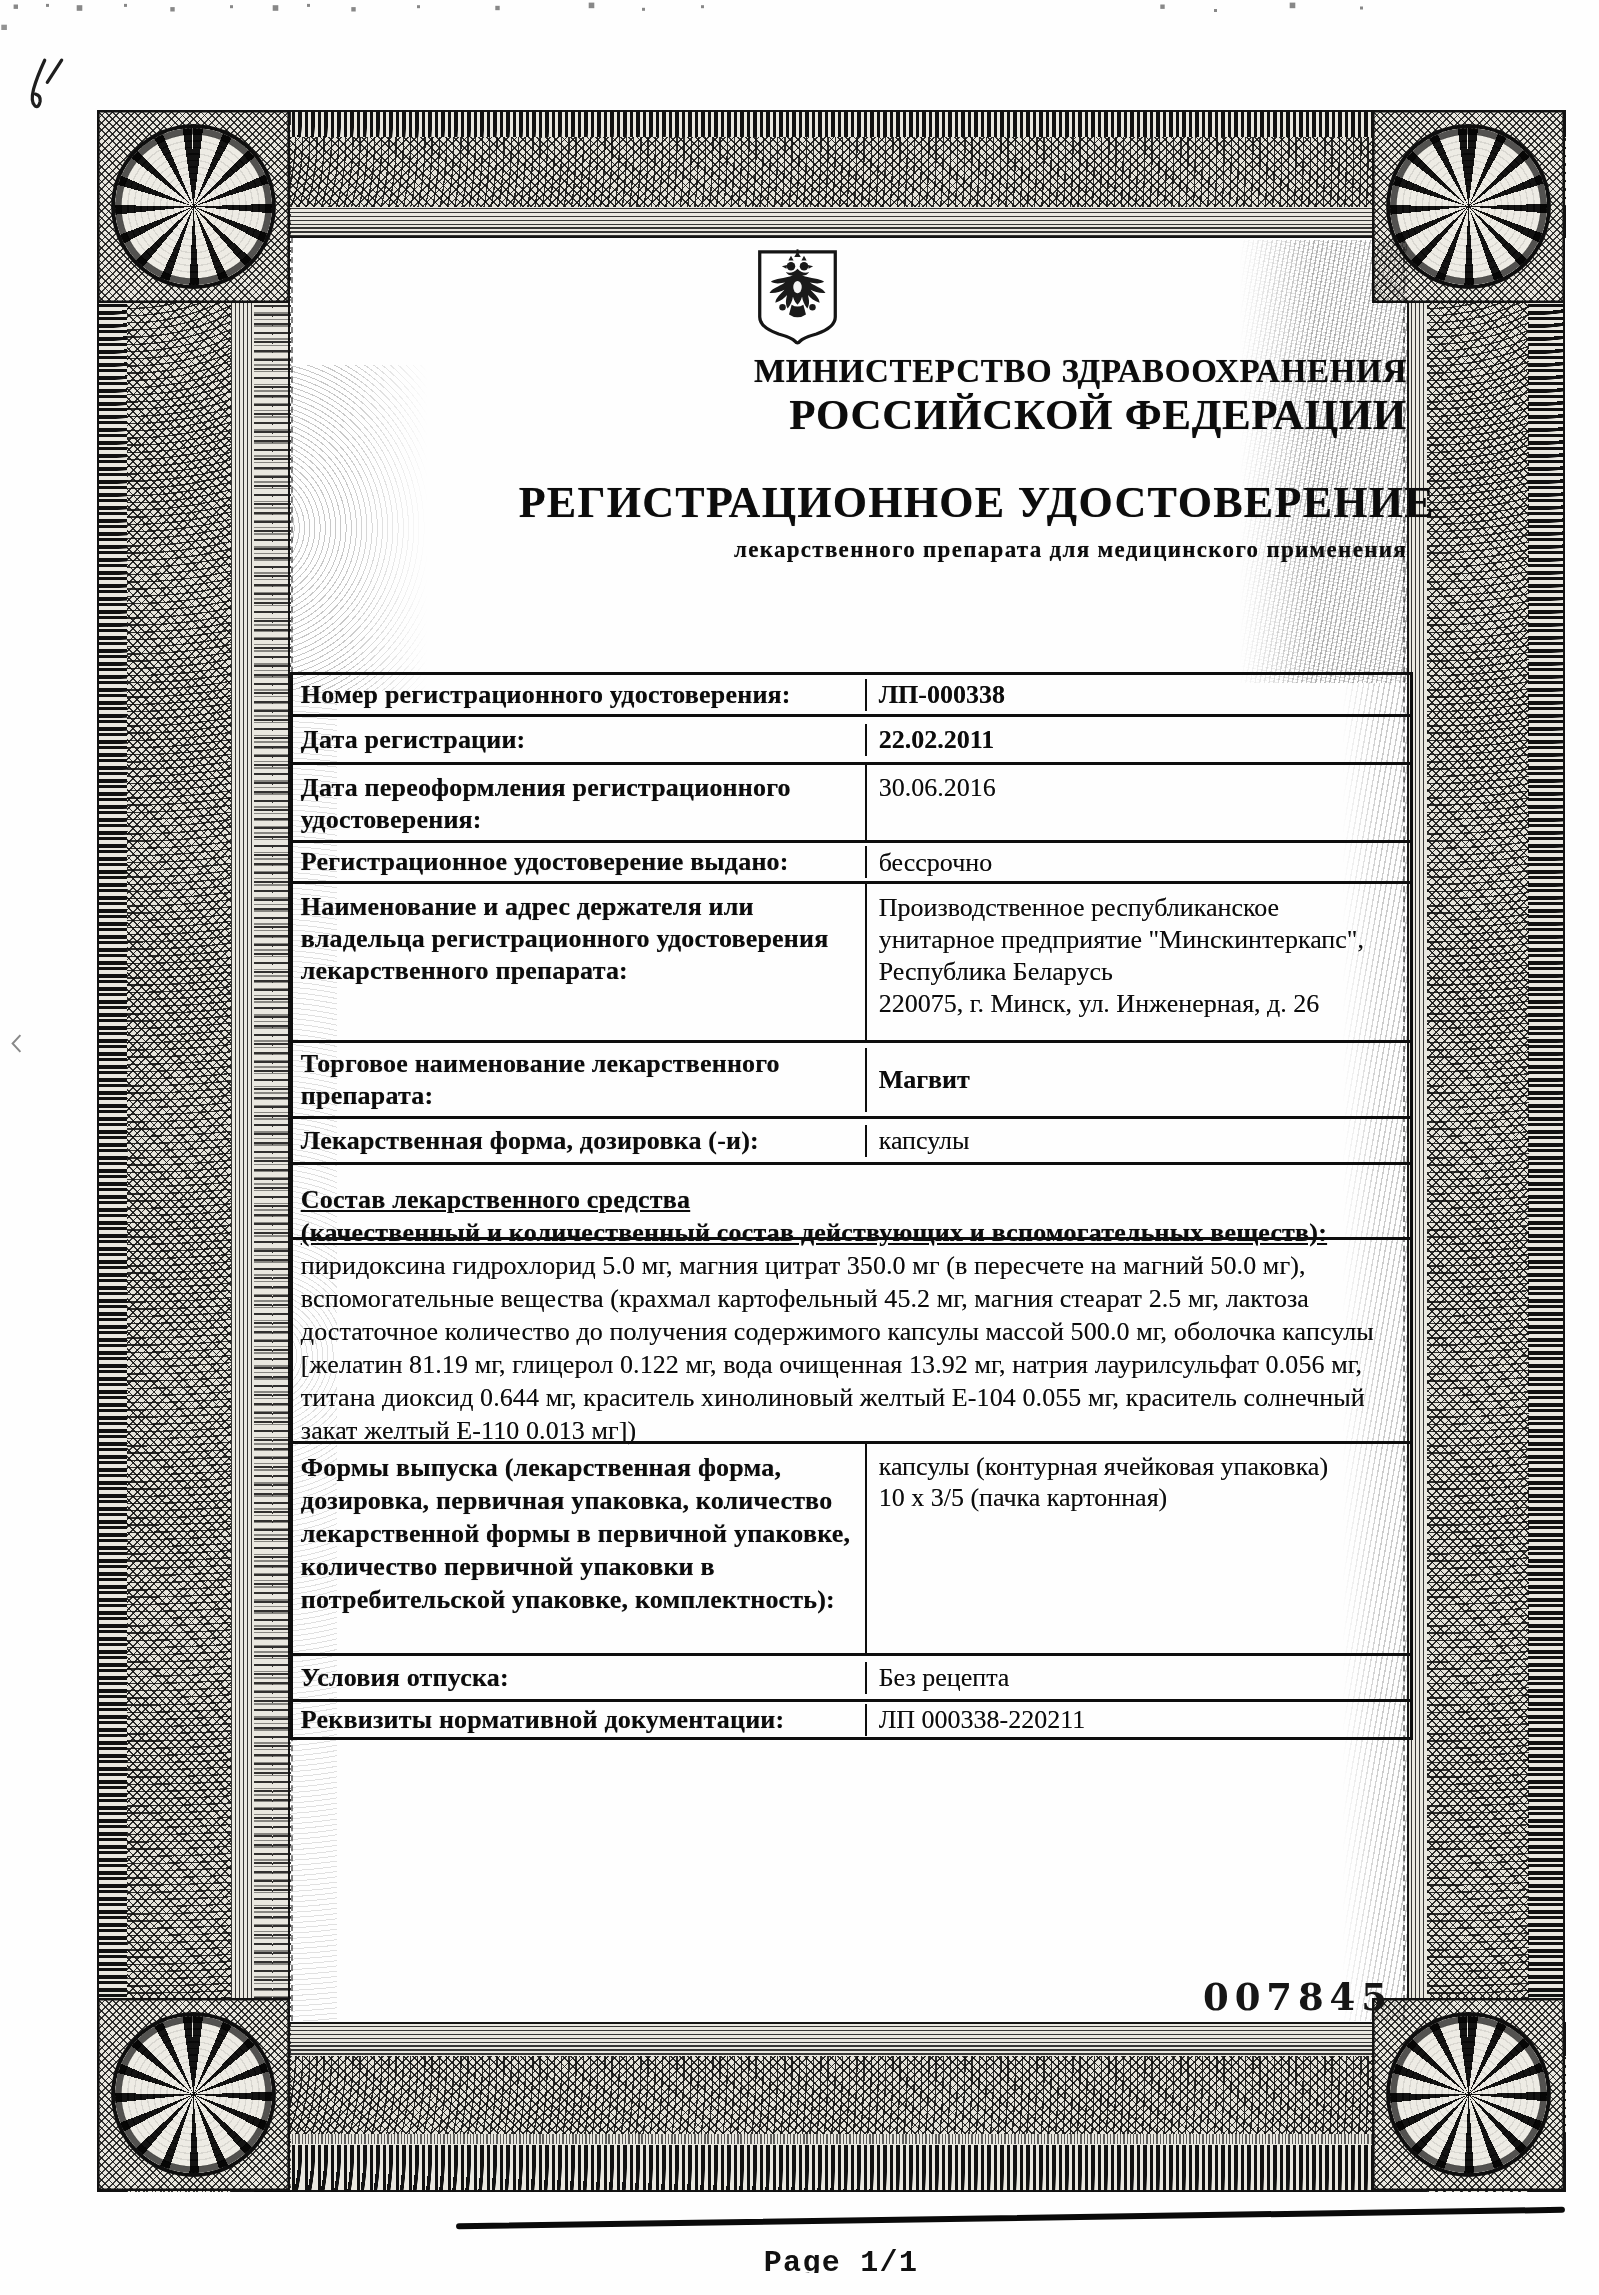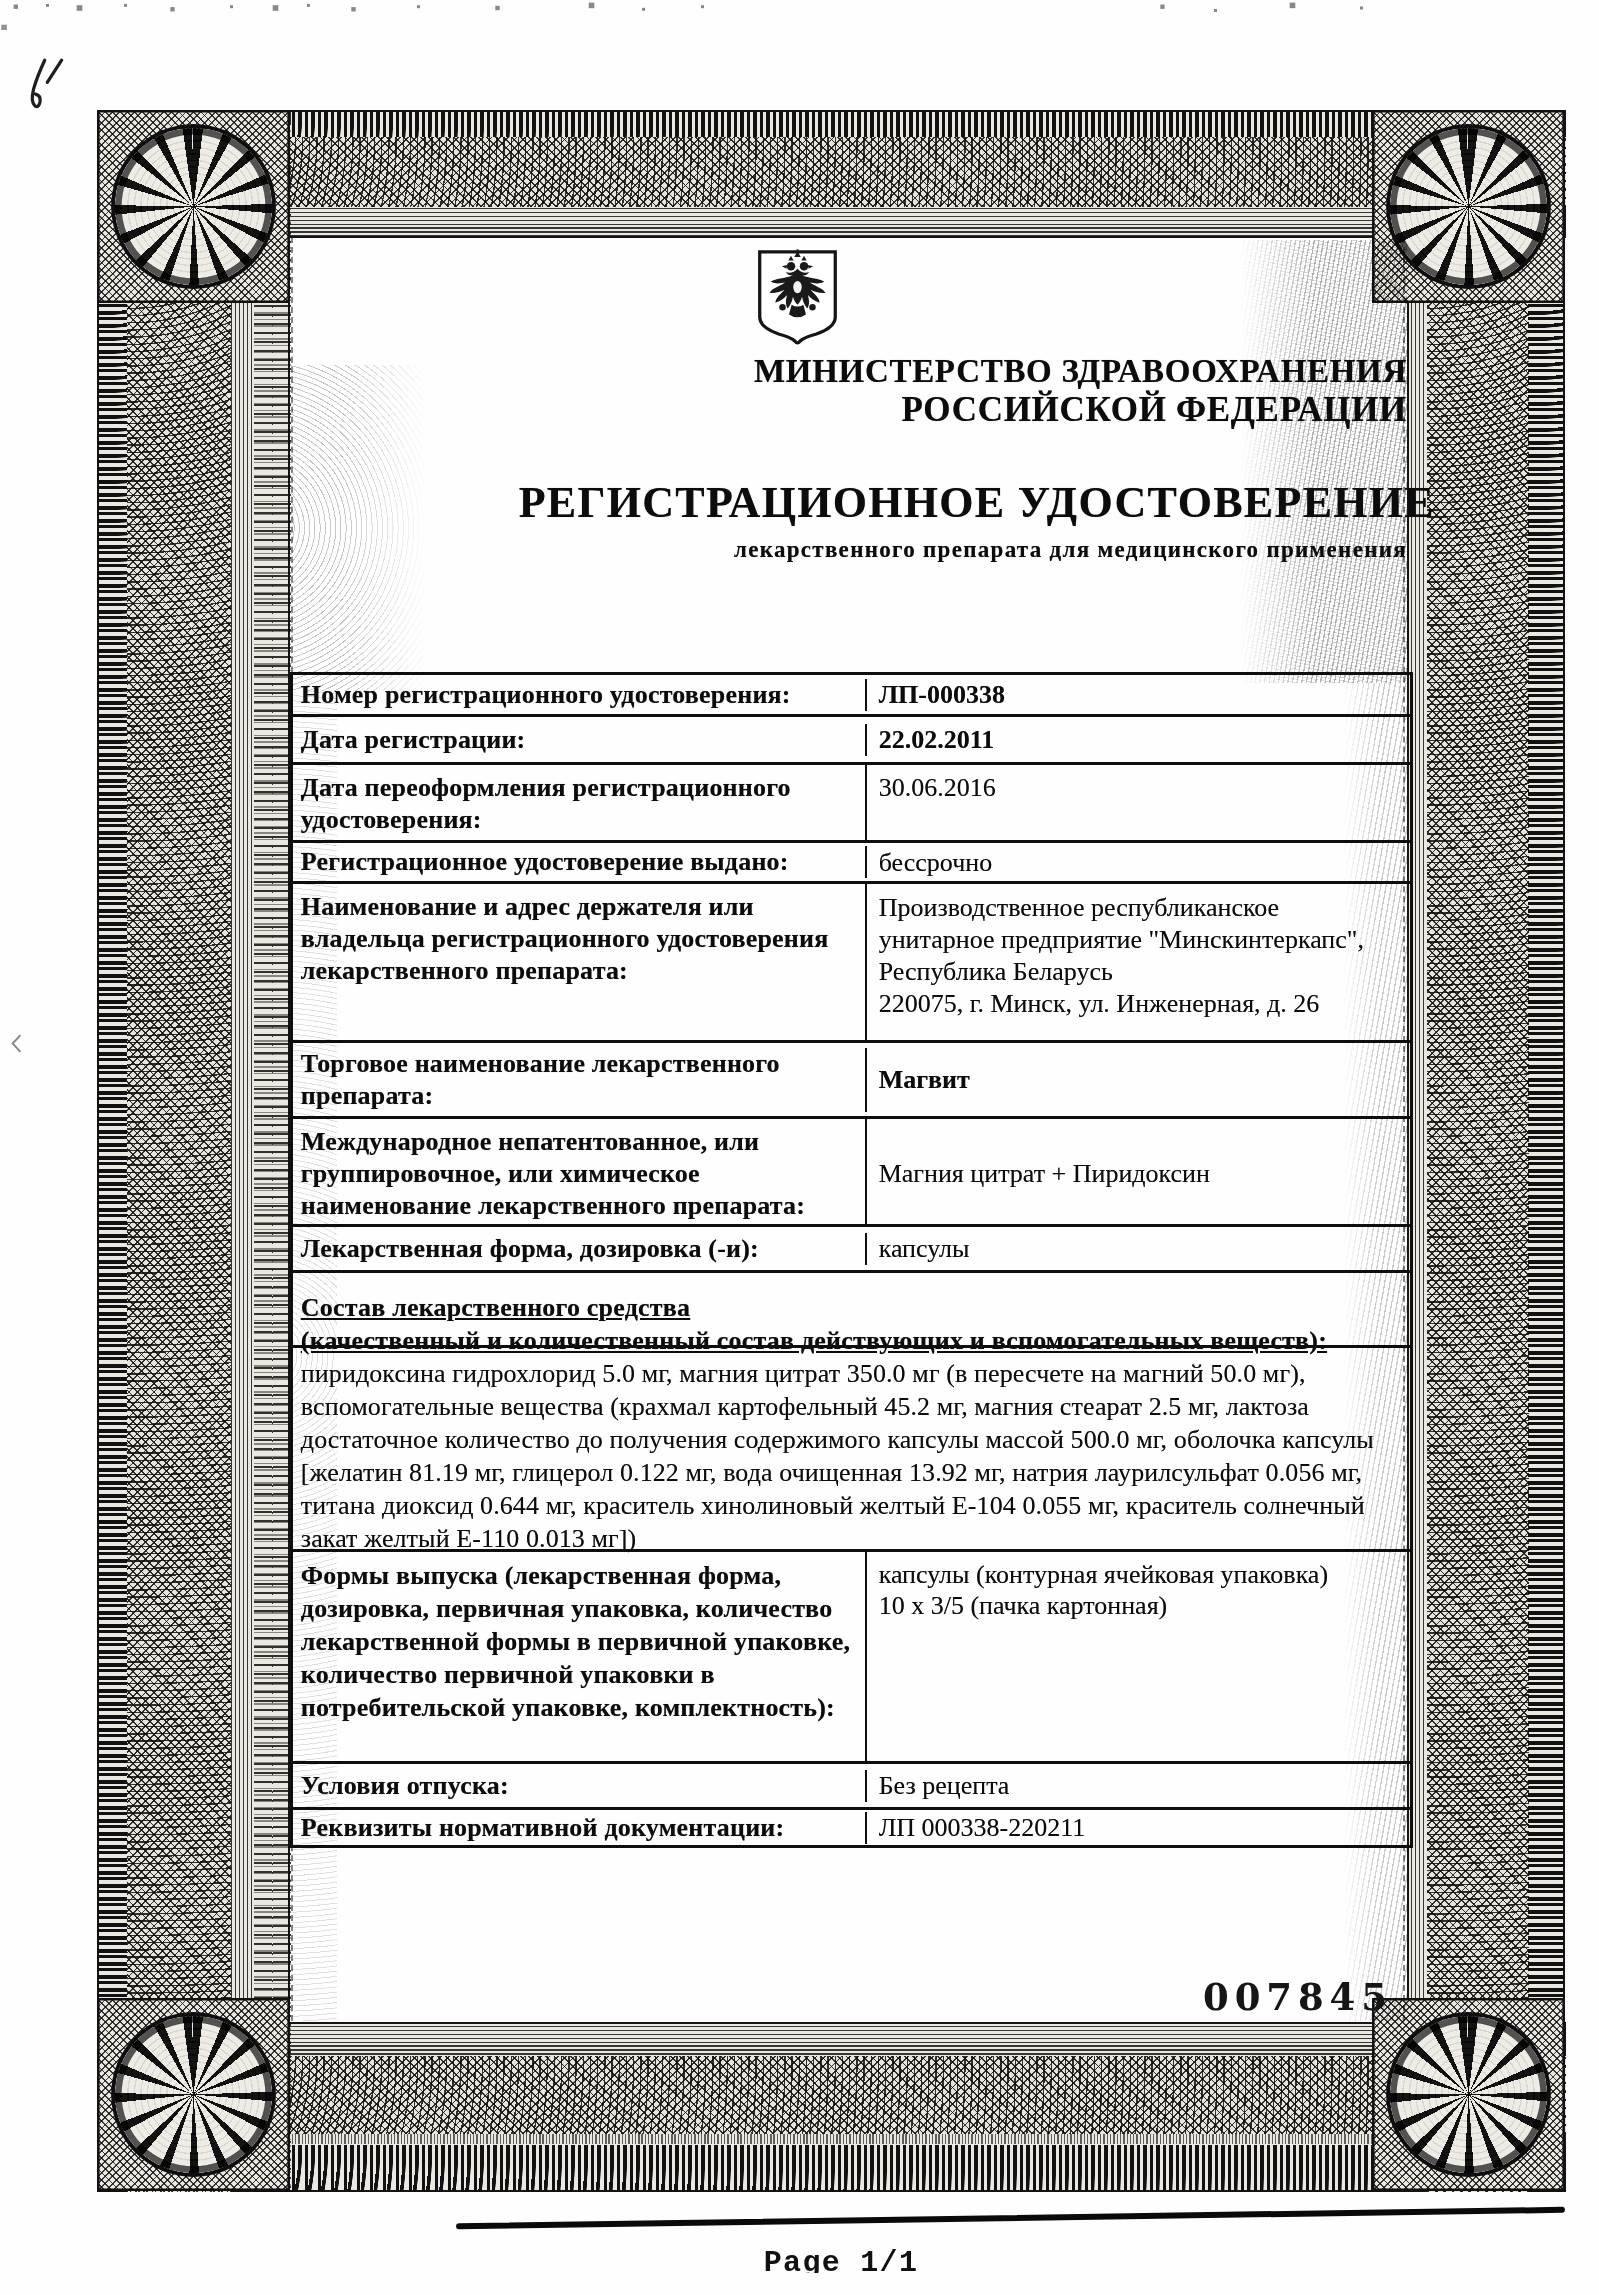--- a/index.html
+++ b/index.html
@@ -47,21 +47,21 @@
   #bleed-left{left:291px;top:365px;width:137px;height:326px;opacity:.35;
       background:repeating-radial-gradient(circle at -39px 50%, rgba(0,0,0,.6) 0 1px, transparent 1px 5.2px);
       -webkit-mask-image:linear-gradient(to right,#000 40%,transparent);mask-image:linear-gradient(to right,#000 40%,transparent);}
   #bleed-left2{left:291px;top:691px;width:46px;height:1330px;opacity:.2;
       background:repeating-radial-gradient(circle at -26px 50%, rgba(0,0,0,.6) 0 1px, transparent 1px 5.2px);}
 
   
   .hline{position:absolute;left:291px;width:1116px;text-align:right;font-weight:bold;
          text-shadow:0 0 0.7px rgba(0,0,0,.55);}
   #ministry1{top:353px;font-size:33px;letter-spacing:0.7px;}
-  #ministry2{top:390px;font-size:35px;letter-spacing:0.7px;}
+  #ministry2{top:390px;font-size:43px;letter-spacing:0.7px;}
   #doc-title{top:477px;font-size:44px;letter-spacing:1.3px;padding-left:28px;}
   #doc-subtitle{top:537px;font-size:23px;letter-spacing:1.3px;}
   #emblem{position:absolute;left:753px;top:248px;width:89px;height:99px;}
 
   
   .reg-table{position:absolute;left:290px;top:672px;width:1123px;box-sizing:border-box;
              border:3.3px solid #0e0e0e;font-size:26px;}
   .trow{display:flex;box-sizing:border-box;position:relative;}
   .trow + .trow{border-top:3.3px solid #0e0e0e;}
   .cl{width:574px;box-sizing:border-box;border-right:2.6px solid #0e0e0e;
@@ -202,24 +202,20 @@
       <div class="cl">Наименование и адрес держателя или владельца регистрационного удостоверения лекарственного препарата:</div>
       <div class="cr preline">Производственное республиканское
 унитарное предприятие "Минскинтеркапс",
 Республика Беларусь
 220075, г. Минск, ул. Инженерная, д. 26</div>
     </div>
     <div class="trow r6 vc">
       <div class="cl">Торговое наименование лекарственного препарата:</div>
       <div class="cr ctr b">Магвит</div>
     </div>
-    <div class="trow r7">
-      <div class="cl">Международное непатентованное, или группировочное, или химическое наименование лекарственного препарата:</div>
-      <div class="cr ctr selfc">Магния цитрат + Пиридоксин</div>
-    </div>
     <div class="trow r8 vc">
       <div class="cl">Лекарственная форма, дозировка (-и):</div>
       <div class="cr">капсулы</div>
     </div>
     <div class="trow r9 fw">
       <div class="cl preline">Состав лекарственного средства
 (качественный и количественный состав действующих и вспомогательных веществ):</div>
     </div>
     <div class="trow r10 fw">
       <div class="cr">пиридоксина гидрохлорид 5.0 мг, магния цитрат 350.0 мг (в пересчете на магний 50.0 мг), вспомогательные вещества (крахмал картофельный 45.2 мг, магния стеарат 2.5 мг, лактоза достаточное количество до получения содержимого капсулы массой 500.0 мг, оболочка капсулы [желатин 81.19 мг, глицерол 0.122 мг, вода очищенная 13.92 мг, натрия лаурилсульфат 0.056 мг, титана диоксид 0.644 мг, краситель хинолиновый желтый Е-104 0.055 мг, краситель солнечный закат желтый Е-110 0.013 мг])</div>

